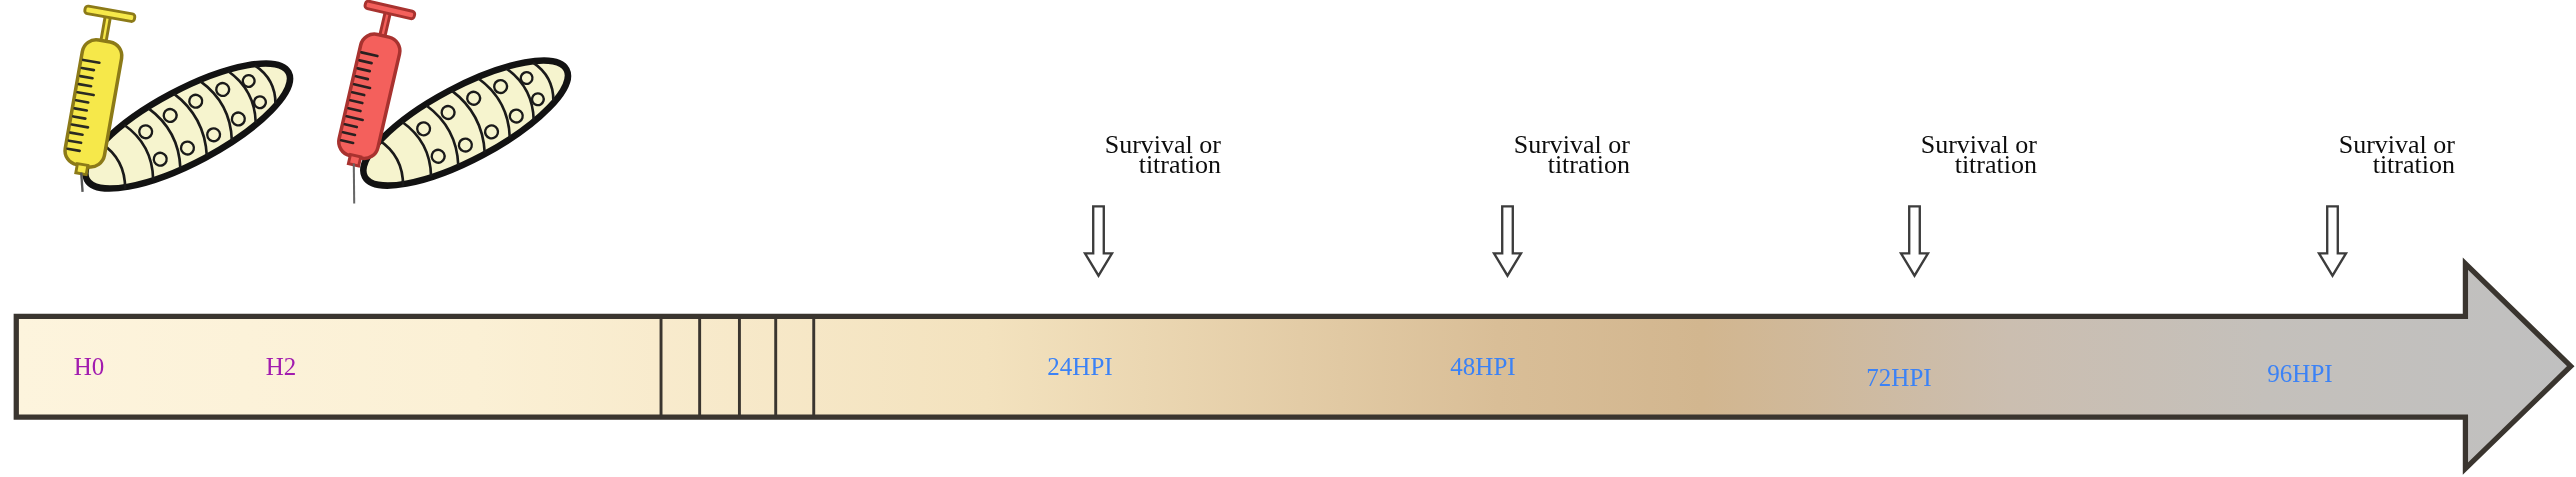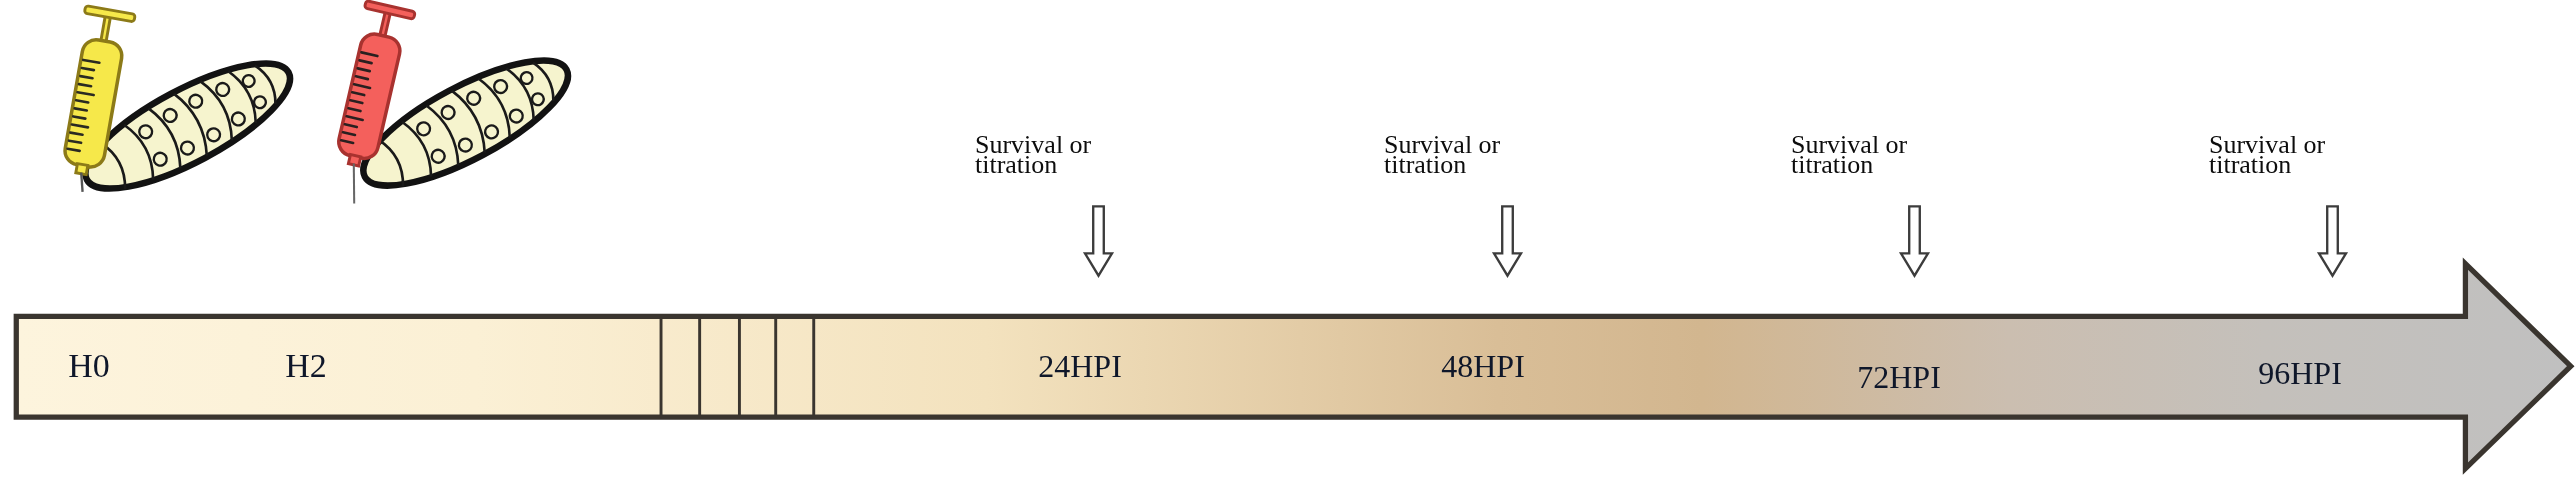--- a/index.html
+++ b/index.html
@@ -33,38 +33,38 @@
     left: 10.5px;
     top: 252px;
     width: 2565px;
     height: 226px;
   }
   #timeline-arrow svg { display: block; width: 100%; height: 100%; }
 
   
   .phase-label {
     position: absolute;
-    color: #0f172a;
-    font-size: 34px;
+    color: #a21caf;
+    font-size: 25px;
     line-height: 1;
     white-space: nowrap;
     transform: translate(-50%, -50%);
   }
   .hpi-label {
     position: absolute;
-    color: #0f172a;
-    font-size: 32px;
+    color: #3b82f6;
+    font-size: 25px;
     line-height: 1;
     white-space: nowrap;
     transform: translate(-50%, -50%);
   }
   .callout {
     position: absolute;
     transform: translateX(-50%);
-    text-align: left;
+    text-align: right;
     width: 246px;
   }
   .callout-text {
     color: #0d0d0d;
     font-size: 26px;
     line-height: 0.78;
     white-space: nowrap;
   }
   .callout-text .line2 { display: block; }
   .callout-arrow {
@@ -200,21 +200,21 @@
         <line x1="1111" y1="112" x2="1111" y2="280"></line>
         <line x1="1177" y1="112" x2="1177" y2="280"></line>
         <line x1="1245" y1="112" x2="1245" y2="280"></line>
         <line x1="1307" y1="112" x2="1307" y2="280"></line>
         <line x1="1372" y1="112" x2="1372" y2="280"></line>
       </g>
     </svg>
   </div>
 
   <div class="phase-label" style="left:89px; top:366px;">H0</div>
-  <div class="phase-label" style="left:306px; top:366px;">H2</div>
+  <div class="phase-label" style="left:281px; top:366px;">H2</div>
 
   <div class="hpi-label" style="left:1080px; top:366px;">24HPI</div>
   <div class="hpi-label" style="left:1483px; top:366px;font-family:Liberation Serif, serif;">48HPI</div>
   <div class="hpi-label" style="left:1899px; top:366px;margin-top:11px;">72HPI</div>
   <div class="hpi-label" style="left:2300px; top:373px;">96HPI</div>
 
   <div class="callout" style="left:1098px; top:135px;">
     <div class="callout-text">
       <span>Survival or</span>
       <span class="line2">titration</span>

